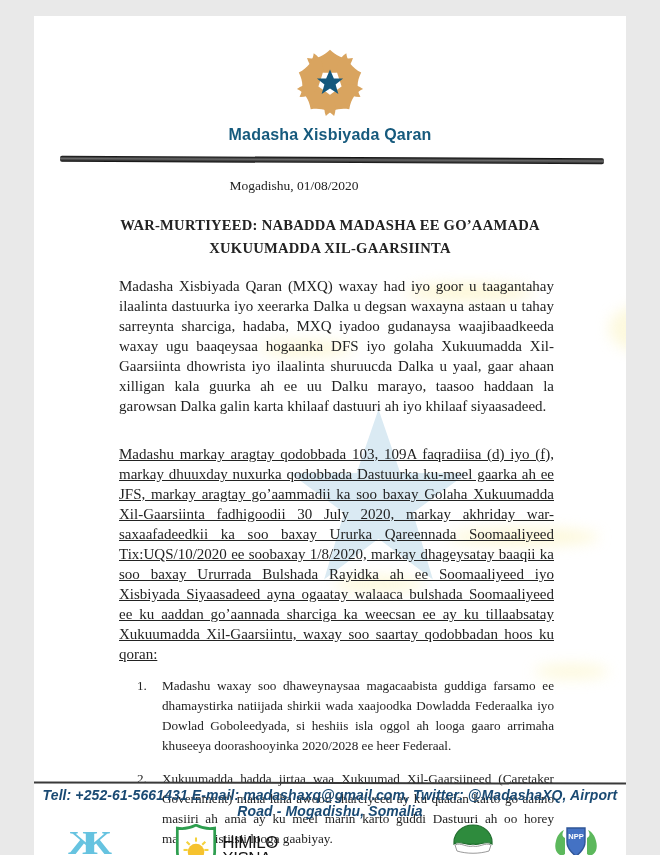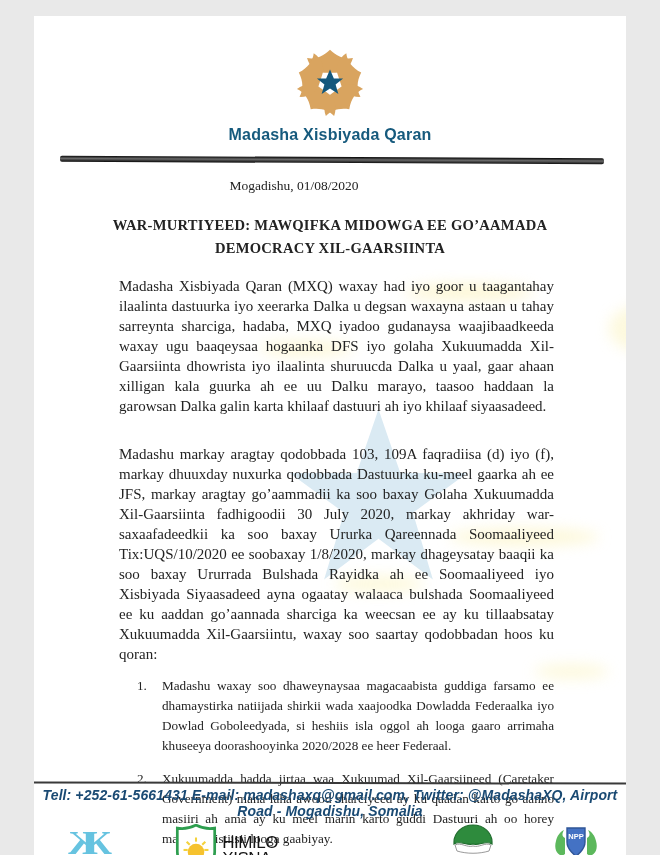--- a/index.html
+++ b/index.html
@@ -38,21 +38,21 @@
     text-align:center;font-size:13.5px;
   }
   .doc-title{
     margin:20px 60px 0 60px;
     text-align:center;font-weight:bold;font-size:14.6px;line-height:23px;letter-spacing:.25px;
   }
   .para{
     margin:16px 72px 0 85px;
     font-size:15px;line-height:20px;text-align:justify;
   }
-  .para.second{margin-top:28px;}
+  .para.second{margin-top:28px;text-decoration:underline;}
   .list{margin:12px 72px 0 103px;}
   .list-item{display:flex;margin-bottom:13px;font-size:13.2px;line-height:20px;}
   .list-num{width:25px;flex:0 0 25px;}
   .list-text{flex:1;text-align:justify;}
   
   .footer{position:absolute;left:0;right:0;top:766px;z-index:2;background:transparent;}
   .rule-thin{height:2px;background:#3a3a3a;transform:rotate(.12deg);}
   .contact{
     margin-top:3px;text-align:center;
     font-family:"Liberation Sans", sans-serif;
@@ -138,22 +138,22 @@
         </g>
       </svg>
       <div class="org-name">Madasha Xisbiyada Qaran</div>
     </div>
 
     <div class="rule-thick"></div>
 
     <div class="dateline">Mogadishu, 01/08/2020</div>
 
     <div class="doc-title">
-      <div>WAR-MURTIYEED: MAWQIFKA MIDOWGA EE GO’AAMADA</div>
-      <div>DEMOCRACY XIL-GAARSIINTA</div>
+      <div>WAR-MURTIYEED: NABADDA MADASHA EE GO’AAMADA</div>
+      <div>XUKUUMADDA XIL-GAARSIINTA</div>
     </div>
 
     <p class="para">Madasha Xisbiyada Qaran (MXQ) waxay had iyo goor u taagantahay ilaalinta dastuurka iyo xeerarka Dalka u degsan waxayna astaan u tahay sarreynta sharciga, hadaba, MXQ iyadoo gudanaysa waajibaadkeeda waxay ugu baaqeysaa hogaanka DFS iyo golaha Xukuumadda Xil-Gaarsiinta dhowrista iyo ilaalinta shuruucda Dalka u yaal, gaar ahaan xilligan kala guurka ah ee uu Dalku marayo, taasoo haddaan la garowsan Dalka galin karta khilaaf dastuuri ah iyo khilaaf siyaasadeed.</p>
     <p class="para second">Madashu markay aragtay qodobbada 103, 109A faqradiisa (d) iyo (f), markay dhuuxday nuxurka qodobbada Dastuurka ku-meel gaarka ah ee JFS, markay aragtay go’aammadii ka soo baxay Golaha Xukuumadda Xil-Gaarsiinta fadhigoodii 30 July 2020, markay akhriday war-saxaafadeedkii ka soo baxay Ururka Qareennada Soomaaliyeed Tix:UQS/10/2020 ee soobaxay 1/8/2020, markay dhageysatay baaqii ka soo baxay Ururrada Bulshada Rayidka ah ee Soomaaliyeed iyo Xisbiyada Siyaasadeed ayna ogaatay walaaca bulshada Soomaaliyeed ee ku aaddan go’aannada sharciga ka weecsan ee ay ku tillaabsatay Xukuumadda Xil-Gaarsiintu, waxay soo saartay qodobbadan hoos ku qoran:</p>
 
     <div class="list">
       <div class="list-item">
         <span class="list-num">1.</span>
         <span class="list-text">Madashu waxay soo dhaweynaysaa magacaabista guddiga farsamo ee dhamaystirka natiijada shirkii wada xaajoodka Dowladda Federaalka iyo Dowlad Goboleedyada, si heshiis isla oggol ah looga gaaro arrimaha khuseeya doorashooyinka 2020/2028 ee heer Federaal.</span>
       </div>

